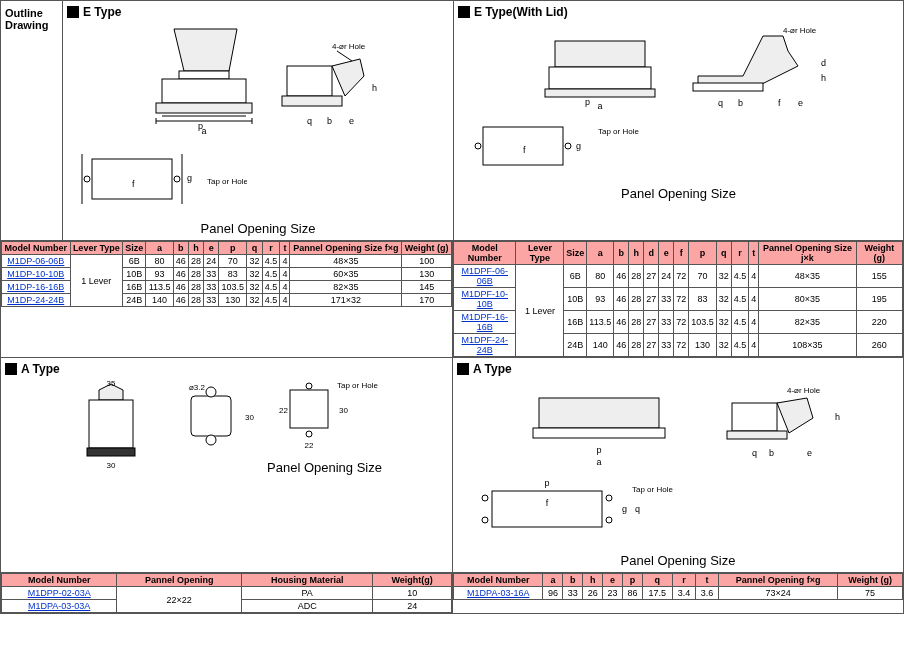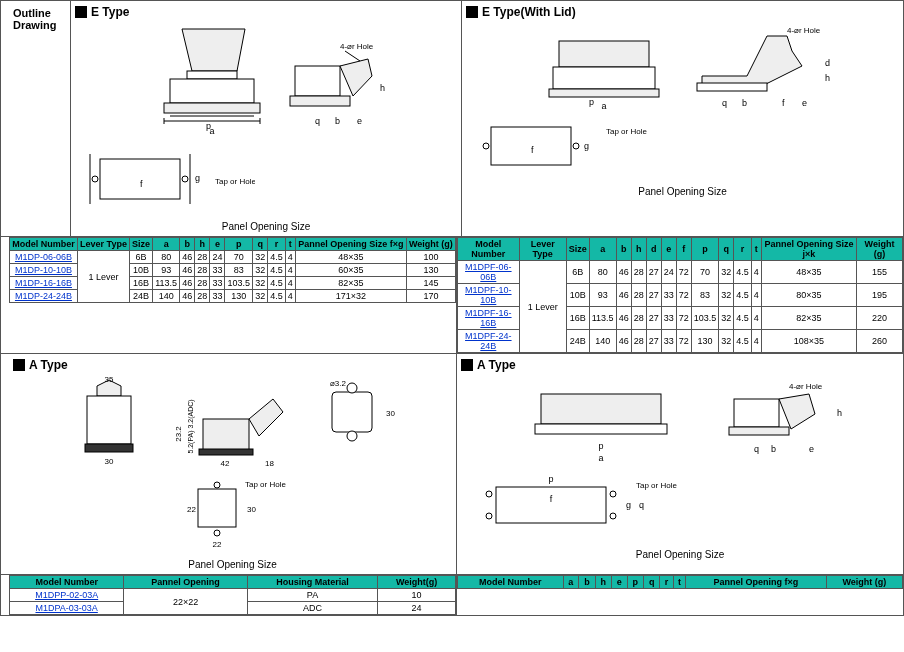--- a/index.html
+++ b/index.html
@@ -16,21 +16,21 @@
     border: 1px solid #555;
   }
   .row {
     display: flex;
     border-bottom: 1px solid #555;
   }
   .half {
     border-left: 1px solid #555;
     padding: 4px;
   }
-  .half:first-child { border-left: none; margin-left: 8px; }
+  .half:first-child { border-left: none; }
   .left { width: 452px; }
   .right { width: 452px; }
   .sidebar {
     width: 62px;
     border-right: 1px solid #555;
     padding: 6px 4px;
     font-size: 11px;
     font-weight: bold;
   }
   .sidebar-main {
@@ -53,37 +53,37 @@
     flex-wrap: wrap;
     gap: 8px;
     justify-content: center;
     padding-top: 2px;
   }
   .fig {
     text-align: center;
   }
   .fig svg { display: block; }
   .caption {
-    font-size: 10px;
+    font-size: 13px;
     margin-top: 2px;
   }
   table.data {
     border-collapse: collapse;
     width: 100%;
     table-layout: auto;
     font-size: 9px;
   }
   table.data th, table.data td {
     border: 1px solid #555;
     padding: 1px 2px;
     text-align: center;
     background: #fff;
   }
   table.data th {
-    background: #14b8a6;
+    background: #fca5a5;
     font-weight: bold;
   }
   .model { color: #0033cc; text-decoration: underline; }
 </style>
 </head>
 <body>
 
 <div class="wrapper">
 
   <div class="row">
@@ -377,34 +377,20 @@
             <g stroke="#000" fill="#fff" stroke-width="1">
               <path d="M30,12 L42,6 L54,12 L54,22 L30,22 Z" fill="#eee"></path>
               <rect x="20" y="22" width="44" height="48"></rect>
               <rect x="18" y="70" width="48" height="8" fill="#333"></rect>
               <text x="42" y="8" font-size="8" stroke="none" fill="#000" text-anchor="middle">35</text>
               <text x="42" y="90" font-size="8" stroke="none" fill="#000" text-anchor="middle">30</text>
             </g>
           </svg>
         </div>
         <div class="fig">
-          <svg width="135" height="95">
-            <g stroke="#000" fill="#fff" stroke-width="1">
-              <rect x="38" y="45" width="46" height="32" fill="#eee"></rect>
-              <path d="M84,45 L108,25 L118,38 L94,62 Z" fill="#eee"></path>
-              <rect x="34" y="75" width="54" height="6" fill="#333"></rect>
-              <text x="16" y="60" font-size="8" stroke="none" fill="#000" transform="rotate(-90 16,60)" text-anchor="middle">23.2</text>
-              <text x="28" y="68" font-size="7" stroke="none" fill="#000" transform="rotate(-90 28,68)" text-anchor="middle">5.2(PA)</text>
-              <text x="28" y="40" font-size="7" stroke="none" fill="#000" transform="rotate(-90 28,40)" text-anchor="middle">3.2(ADC)</text>
-              <text x="60" y="92" font-size="8" stroke="none" fill="#000" text-anchor="middle">42</text>
-              <text x="100" y="92" font-size="8" stroke="none" fill="#000">18</text>
-            </g>
-          </svg>
-        </div>
-        <div class="fig">
           <svg width="90" height="80">
             <g stroke="#000" fill="#fff" stroke-width="1">
               <rect x="24" y="18" width="40" height="40" rx="4"></rect>
               <circle cx="44" cy="14" r="5"></circle>
                 <circle cx="44" cy="62" r="5"></circle>
               <text x="22" y="12" font-size="8" stroke="none" fill="#000">⌀3.2</text>
               <text x="78" y="42" font-size="8" stroke="none" fill="#000">30</text>
             </g>
           </svg>
         </div>
@@ -509,17 +495,30 @@
               <th>e</th>
               <th>p</th>
               <th>q</th>
               <th>r</th>
               <th>t</th>
               <th>Pannel Opening f×g</th>
               <th>Weight (g)</th>
             </tr>
           </thead>
         <tbody id="ar-body">
+            <tr>
+              <td class="model">M1DPA-03-16A</td>
+              <td>96</td>
+              <td>33</td>
+              <td>26</td>
+              <td>23</td>
+              <td>86</td>
+              <td>17.5</td>
+              <td>3.4</td>
+              <td>3.6</td>
+              <td>73×24</td>
+              <td>75</td>
+            </tr>
           </tbody>
       </table>
     </div>
   </div>
 </div>
 
 </body></html>

